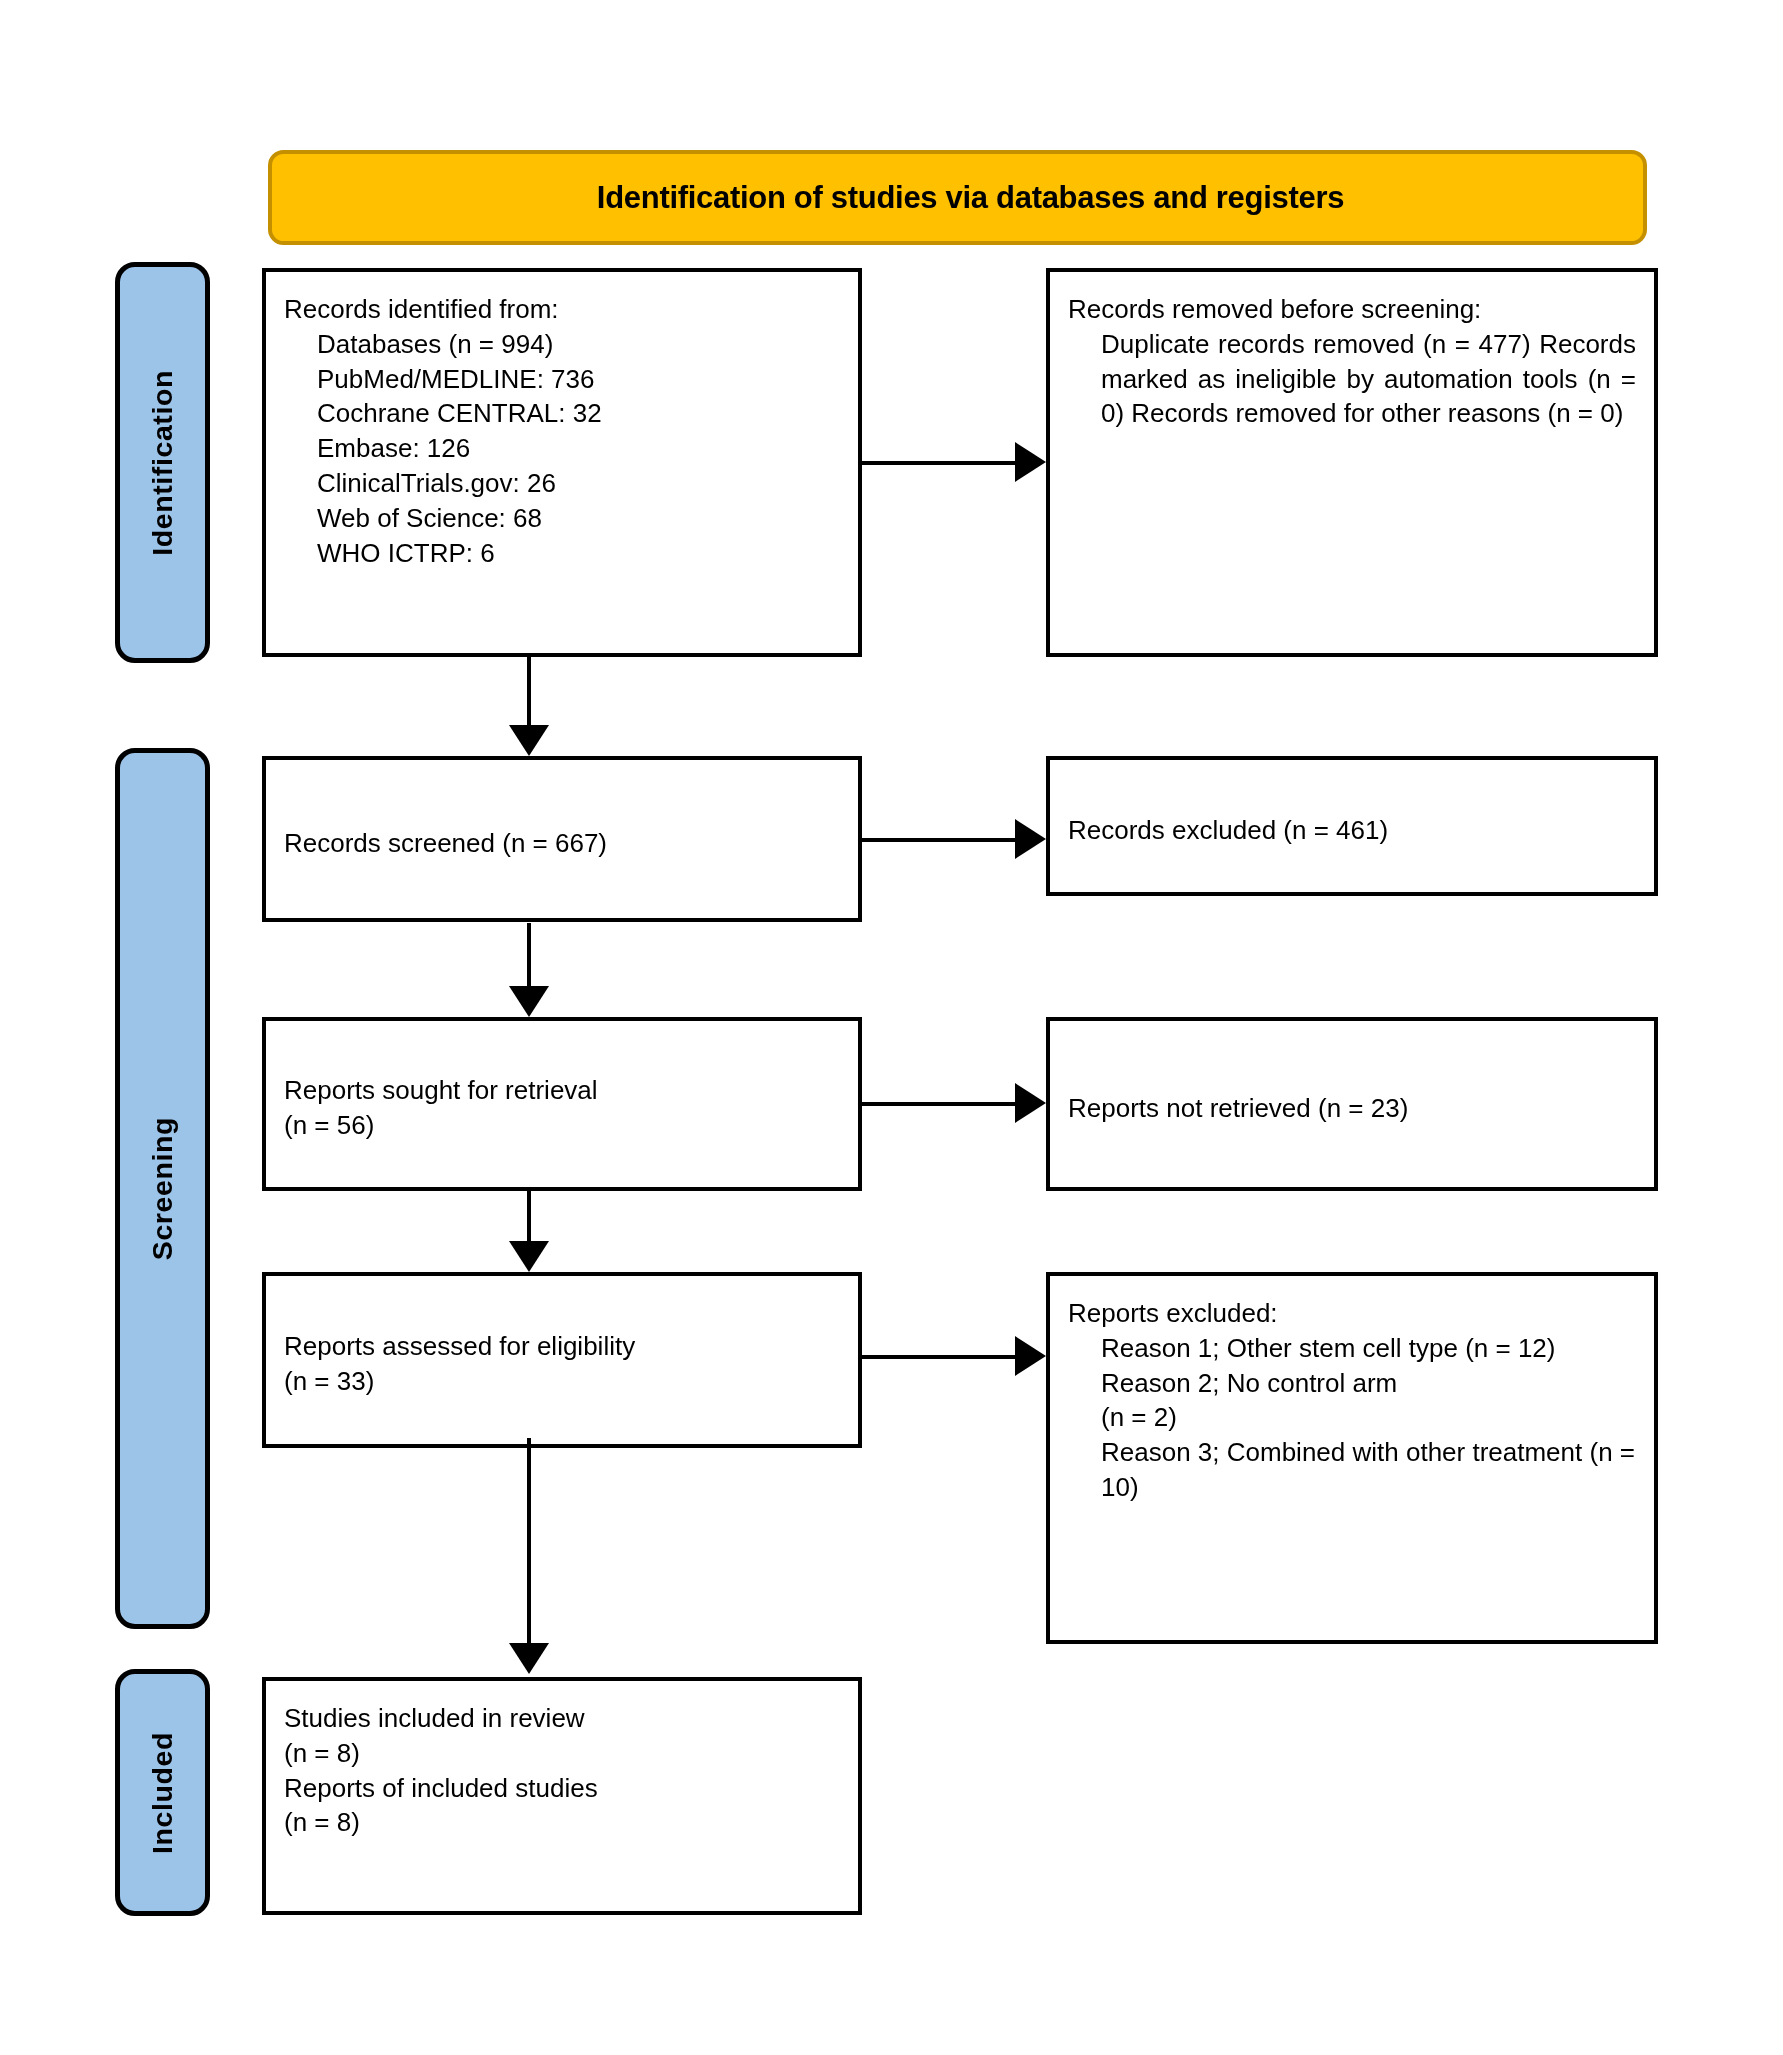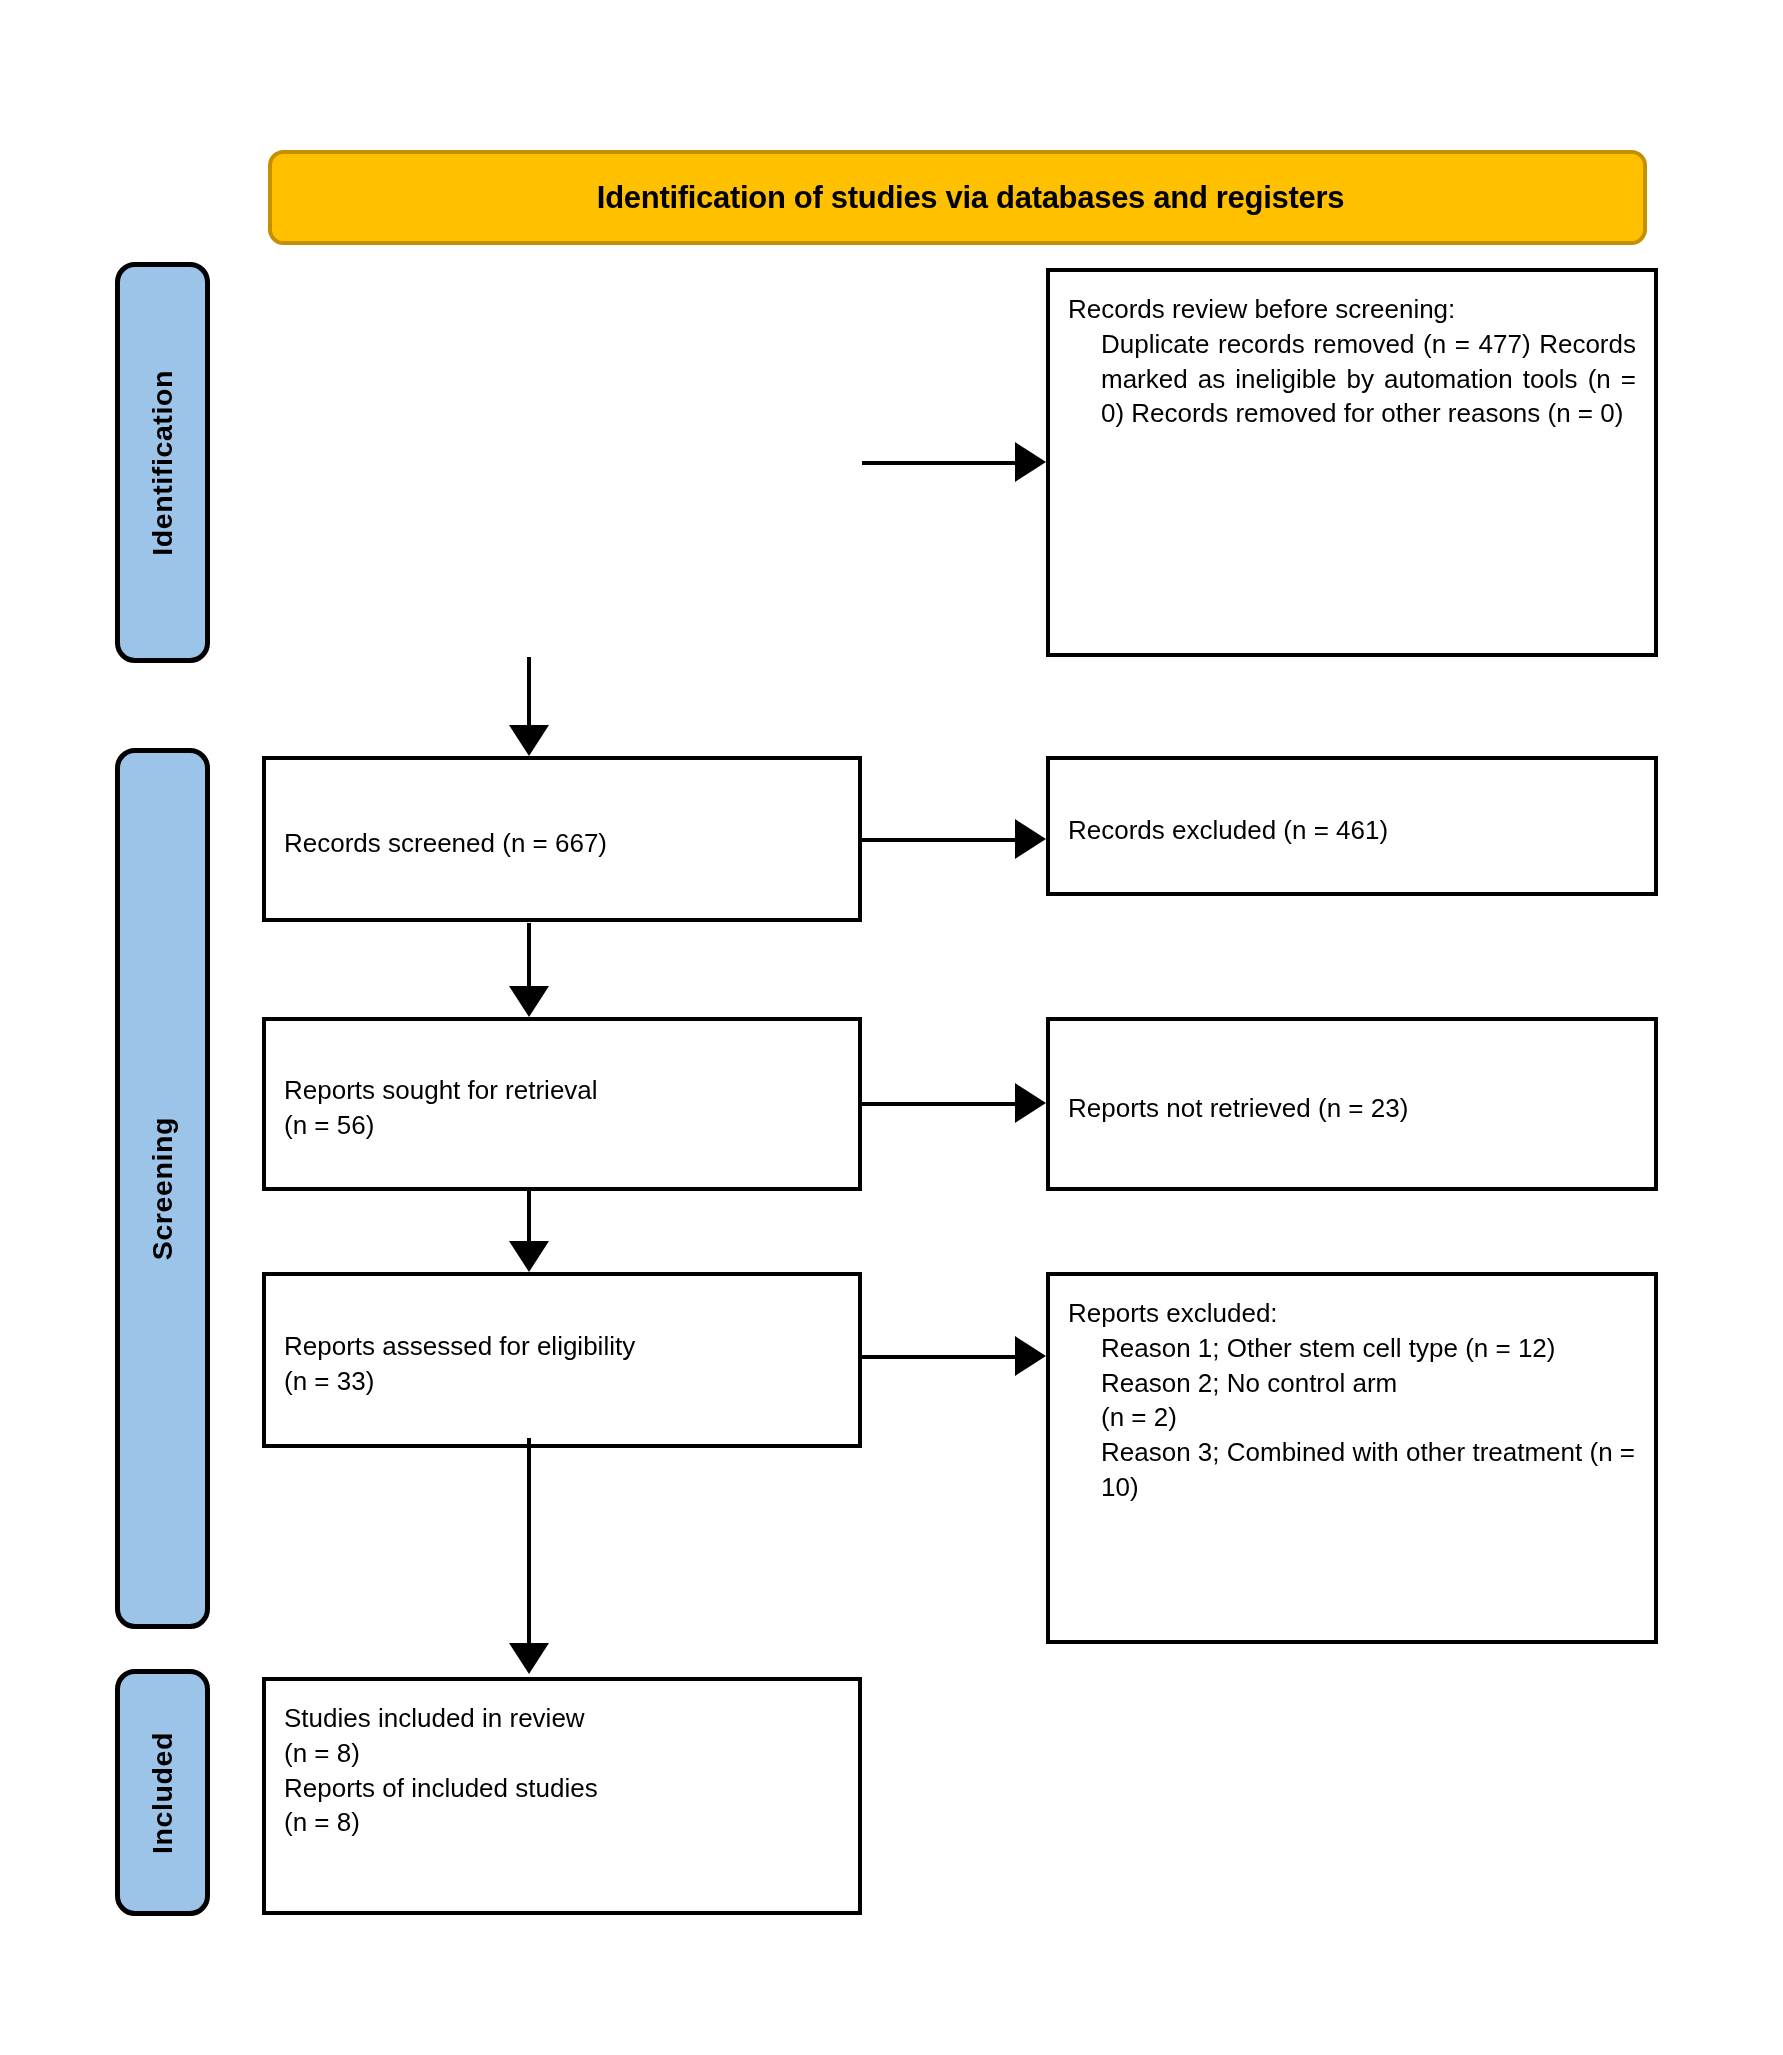--- a/index.html
+++ b/index.html
@@ -160,23 +160,33 @@
   <div class="band band-identification">
     <span class="band-label">Identification</span>
   </div>
   <div class="band band-screening">
     <span class="band-label">Screening</span>
   </div>
   <div class="band band-included">
     <span class="band-label">Included</span>
   </div>
 
+  <div class="box b-identified">
+    <div class="box-text">Records identified from:</div>
+    <div class="box-text indented">Databases (n = 994)
+PubMed/MEDLINE: 736
+Cochrane CENTRAL: 32
+Embase: 126
+ClinicalTrials.gov: 26
+Web of Science: 68
+WHO ICTRP: 6</div>
+  </div>
 
   <div class="box b-removed">
-    <div class="box-text">Records review before screening:</div>
+    <div class="box-text">Records removed before screening:</div>
     <div class="box-text justified">Duplicate records removed (n = 477) Records marked as ineligible by automation tools (n = 0) Records removed for other reasons (n = 0)</div>
   </div>
 
   <div class="box b-screened">
     <div class="box-text">Records screened (n = 667)</div>
   </div>
   <div class="box b-excluded">
     <div class="box-text">Records excluded (n = 461)</div>
   </div>
 

